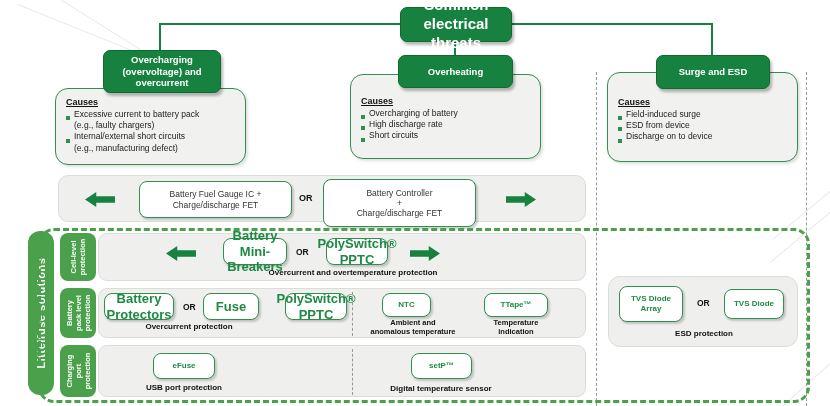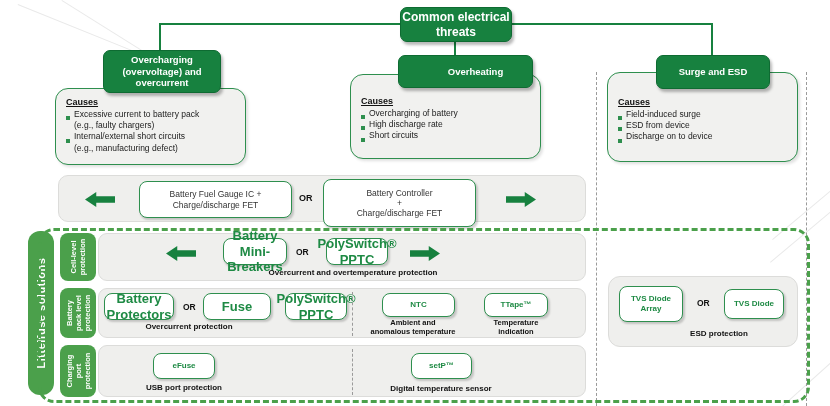--- a/index.html
+++ b/index.html
@@ -65,21 +65,21 @@
 
   <div class="vdash" style="left:596px;top:72px;height:334px;"></div>
   <div class="vdash" style="left:806px;top:72px;height:334px;"></div>
 
   <div class="conn" style="left:160px;top:23px;width:241px;height:2px;"></div>
   <div class="conn" style="left:509px;top:23px;width:204px;height:2px;"></div>
   <div class="conn" style="left:159px;top:23px;width:2px;height:30px;"></div>
   <div class="conn" style="left:454px;top:38px;width:2px;height:22px;"></div>
   <div class="conn" style="left:711px;top:23px;width:2px;height:35px;"></div>
 
-  <div class="threat" style="left:400px;top:7px;width:110px;height:33px;font-size:12px;">Common electrical
+  <div class="threat" style="left:400px;top:7px;width:110px;height:33px;font-size:15px;">Common electrical
 threats</div>
 
   <div class="causes" style="left:55px;top:88px;width:191px;height:77px;padding:8px 6px 4px 10px;">
     <div class="causes-title">Causes</div>
     <div class="bullet-row">
       <span class="sq"></span>
       <span>Excessive current to battery pack</span>
     </div>
     <div class="b-sub">(e.g., faulty chargers)</div>
     <div class="bullet-row">
@@ -100,21 +100,21 @@
     </div>
     <div class="bullet-row">
       <span class="sq"></span>
       <span>High discharge rate</span>
     </div>
     <div class="bullet-row">
       <span class="sq"></span>
       <span>Short circuits</span>
     </div>
   </div>
-  <div class="threat" style="left:398px;top:55px;width:113px;height:31px;font-size:9.5px;padding-left:20px;">Overheating</div>
+  <div class="threat" style="left:398px;top:55px;width:113px;height:31px;font-size:9.5px;">Overheating</div>
 
   <div class="causes" style="left:607px;top:72px;width:191px;height:90px;padding:24px 6px 4px 10px;">
     <div class="causes-title">Causes</div>
     <div class="bullet-row">
       <span class="sq"></span>
       <span>Field-induced surge</span>
     </div>
     <div class="bullet-row">
       <span class="sq"></span>
       <span>ESD from device</span>
@@ -174,26 +174,26 @@
 
   <div class="tab" style="left:60px;top:288px;width:36px;height:50px;">
     <span class="vtext" style="width:50px;">Battery
 pack level
 protection</span>
   </div>
   <div class="panel" style="left:98px;top:288px;width:488px;height:50px;">
     <div class="dev green" style="left:5px;top:4px;width:70px;height:27px;">Battery
 Protectors</div>
     <div class="or" style="left:84px;top:13px;">OR</div>
-    <div class="dev green" style="left:104px;top:4px;width:68px;height:27px;">Fuse</div>
+    <div class="dev green" style="left:104px;top:4px;width:56px;height:27px;">Fuse</div>
     <div class="dev green" style="left:186px;top:4px;width:62px;height:27px;">PolySwitch®
 PPTC</div>
     <div class="caption" style="left:0px;top:33px;width:180px;">Overcurrent protection</div>
     <div class="inner-dash" style="left:253px;top:3px;height:44px;"></div>
-    <div class="dev green" style="left:283px;top:4px;width:73px;height:24px;font-size:8px;">NTC</div>
+    <div class="dev green" style="left:283px;top:4px;width:49px;height:24px;font-size:8px;">NTC</div>
     <div class="caption small" style="left:268px;top:29px;width:92px;">Ambient and
 anomalous temperature</div>
     <div class="dev green" style="left:385px;top:4px;width:64px;height:24px;font-size:8px;">TTape™</div>
     <div class="caption small" style="left:387px;top:29px;width:60px;">Temperature
 indication</div>
   </div>
 
   <div class="tab" style="left:60px;top:345px;width:36px;height:52px;">
     <span class="vtext" style="width:52px;">Charging
 port
@@ -205,18 +205,18 @@
     <div class="inner-dash" style="left:253px;top:3px;height:46px;"></div>
     <div class="dev green" style="left:312px;top:7px;width:61px;height:26px;font-size:8px;">setP™</div>
     <div class="caption" style="left:262px;top:38px;width:160px;">Digital temperature sensor</div>
   </div>
 
   <div class="panel" style="left:608px;top:276px;width:190px;height:71px;border-radius:12px;">
     <div class="dev green" style="left:10px;top:9px;width:64px;height:36px;font-size:8px;">TVS Diode
 Array</div>
     <div class="or" style="left:88px;top:21px;">OR</div>
     <div class="dev green" style="left:115px;top:12px;width:60px;height:30px;font-size:8px;">TVS Diode</div>
-    <div class="caption" style="left:0px;top:52px;width:190px;padding-left:15px;">ESD protection</div>
+    <div class="caption" style="left:0px;top:52px;width:190px;">ESD protection</div>
   </div>
 
   <div id="dashed-box"></div>
 
 </div>
 
 </body></html>

